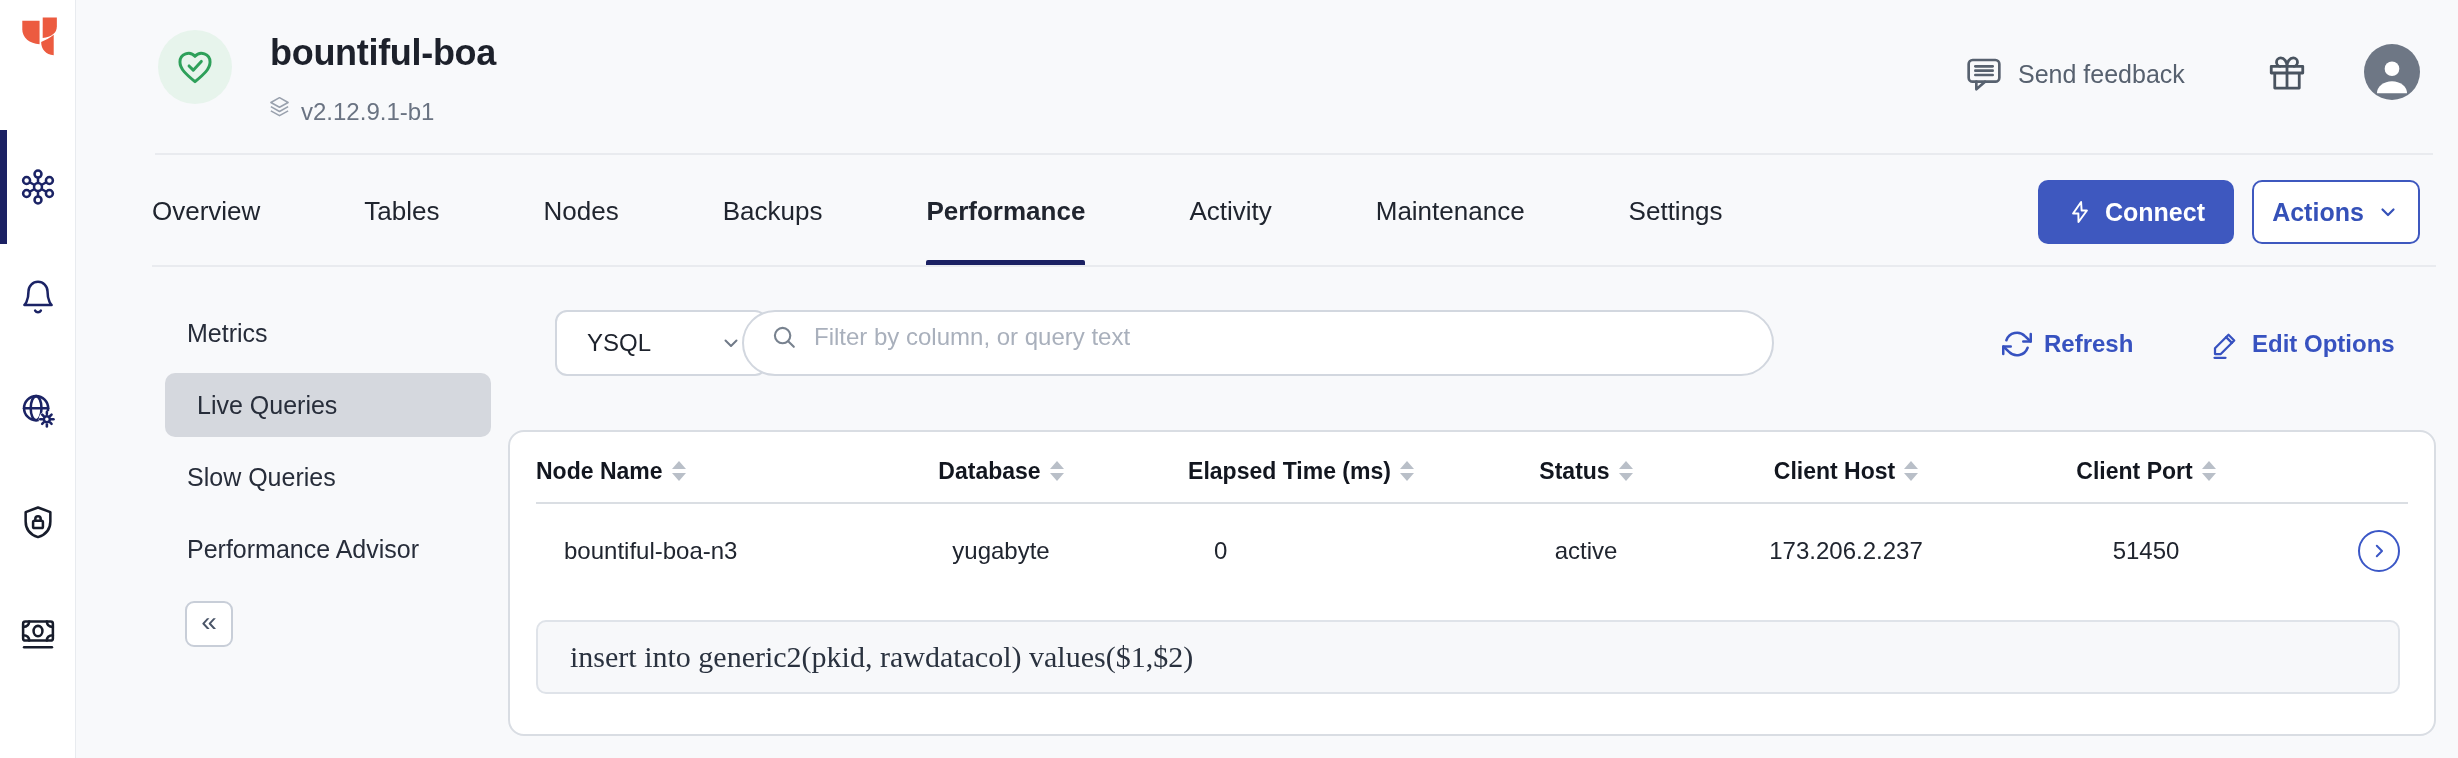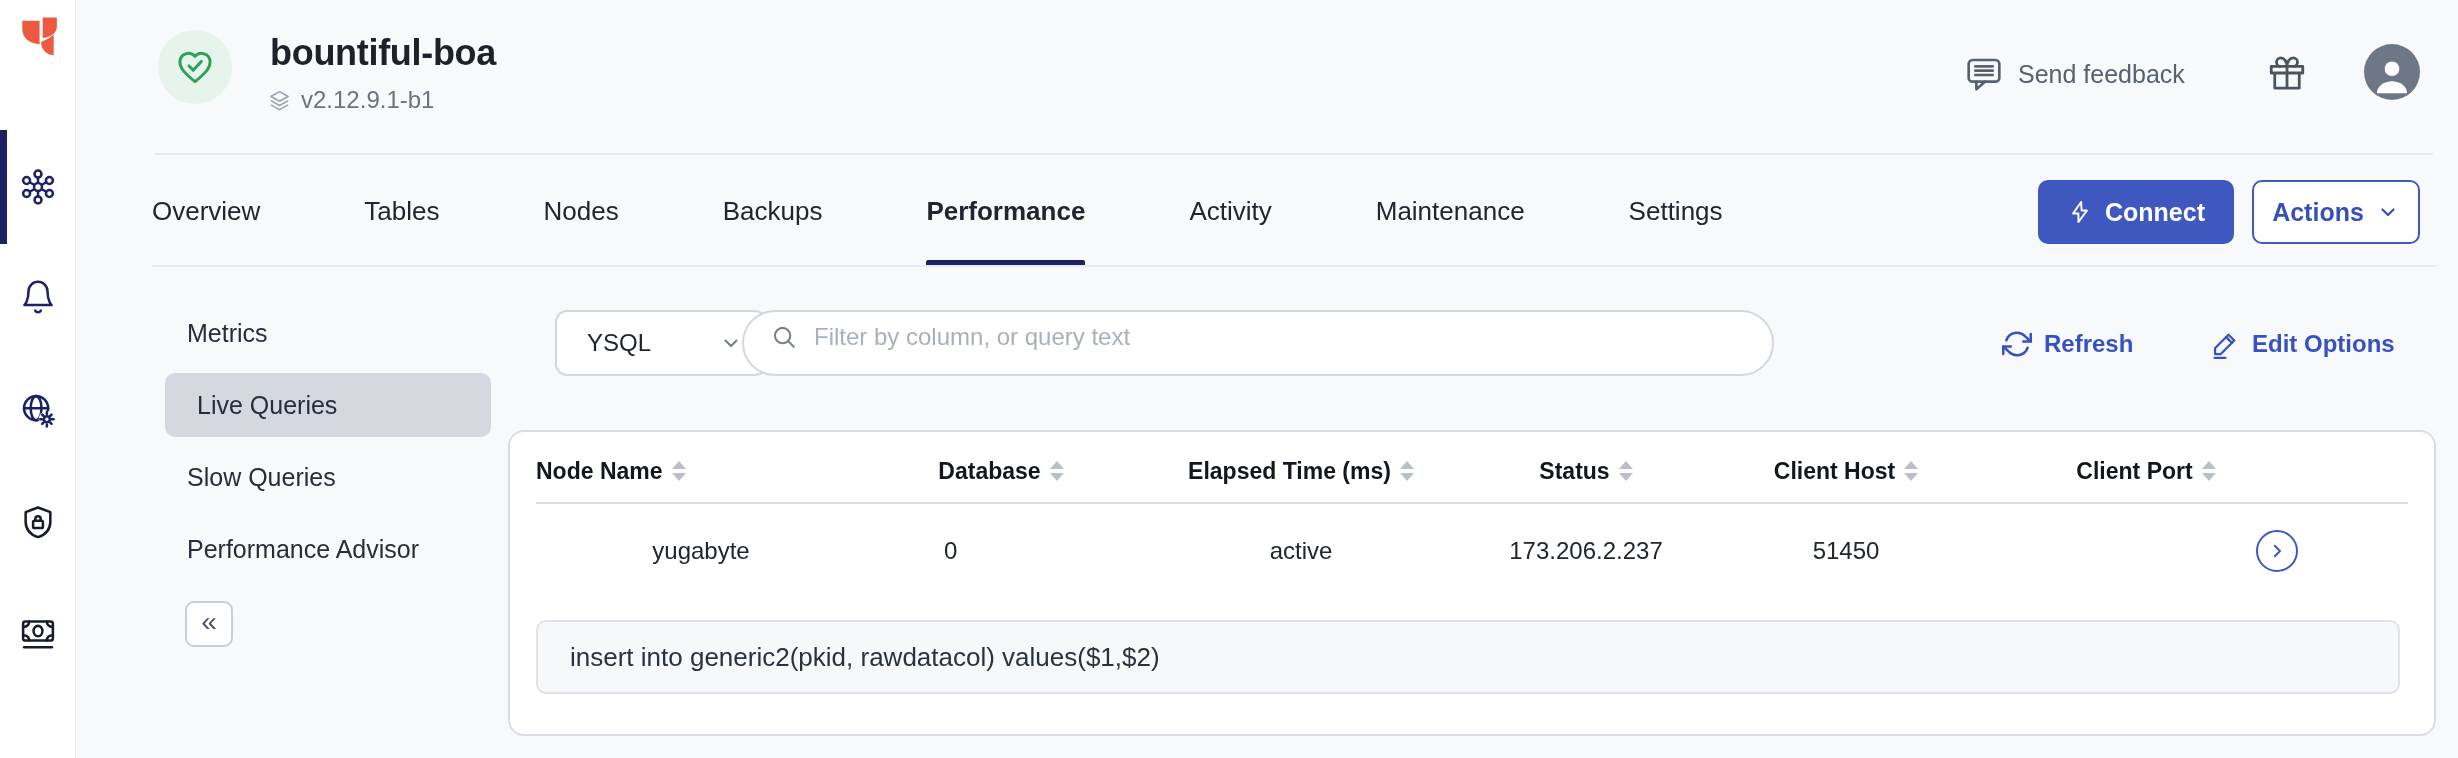--- a/index.html
+++ b/index.html
@@ -21,21 +21,21 @@
   .rail-active-bar { position: absolute; left: 0; top: 130px; width: 7px; height: 114px; background: #1b2163; }
   .rail-icon { position: absolute; left: 16px; width: 44px; height: 44px; display: flex; align-items: center; justify-content: center; cursor: pointer; }
   .rail-icon svg { width: 38px; height: 38px; }
 
   
   .health-badge { position: absolute; left: 158px; top: 30px; width: 74px; height: 74px; border-radius: 50%; background: #e7f4ec; display: flex; align-items: center; justify-content: center; }
   .health-badge svg { width: 42px; height: 42px; }
   .cluster-title { position: absolute; left: 270px; top: 32px; font-size: 36px; font-weight: 700; color: #1d212b; letter-spacing: -0.3px; }
   .version-row { position: absolute; left: 268px; top: 86px; display: flex; align-items: center; gap: 10px; color: #6a7382; }
   .version-row svg { width: 23px; height: 23px; }
-  .version-text { font-size: 24px; color: #6a7382; }
+  .version-text { font-size: 24px; color: #6a7382; margin-top: 12px; }
   .feedback { position: absolute; left: 1964px; top: 50px; height: 48px; display: flex; align-items: center; gap: 14px; cursor: pointer; }
   .feedback svg { width: 40px; height: 40px; }
   .feedback-label { font-size: 25px; color: #57616f; }
   .gift-btn { position: absolute; left: 2264px; top: 50px; width: 46px; height: 46px; display: flex; align-items: center; justify-content: center; cursor: pointer; }
   .gift-btn svg { width: 42px; height: 42px; }
   .avatar { position: absolute; left: 2364px; top: 44px; width: 56px; height: 56px; border-radius: 50%; background: #6e7785; overflow: hidden; cursor: pointer; display: flex; align-items: center; justify-content: center; }
   .avatar svg { width: 44px; height: 44px; margin-top: 6px; }
   .divider { position: absolute; height: 2px; background: #e9ebef; }
   #div-header { left: 155px; top: 153px; width: 2278px; }
   #div-tabs { left: 152px; top: 265px; width: 2284px; }
@@ -83,21 +83,21 @@
   .tri-up { width: 0; height: 0; border-left: 7px solid transparent; border-right: 7px solid transparent; border-bottom: 8px solid #b9bfc8; }
   .tri-down { width: 0; height: 0; border-left: 7px solid transparent; border-right: 7px solid transparent; border-top: 8px solid #b9bfc8; }
   .card-div { position: absolute; left: 26px; right: 26px; top: 70px; height: 2px; background: #dadee3; }
   .trow { top: 72px; height: 94px; cursor: pointer; }
   .td { font-size: 24px; color: #20252f; display: flex; justify-content: center; white-space: nowrap; }
   .td.left { justify-content: flex-start; padding-left: 28px; }
   .td.elapsed { justify-content: flex-start; padding-left: 78px; }
   .row-expand { justify-self: end; margin-right: 8px; width: 42px; height: 42px; border-radius: 50%; border: 2px solid #3b57c6; display: flex; align-items: center; justify-content: center; cursor: pointer; background: #ffffff; }
   .row-expand svg { width: 24px; height: 24px; }
   .query-box { position: absolute; left: 26px; right: 34px; top: 188px; height: 74px; background: #f7f8fa; border: 2px solid #dfe3e9; border-radius: 10px; display: flex; align-items: center; padding-left: 32px; }
-  .query-text { font-family: Liberation Sans, sans-serif; font-size: 26px; color: #2a323f; white-space: nowrap; }
+  .query-text { font-family: Liberation Serif, serif; font-size: 30px; color: #2a323f; white-space: nowrap; }
 </style>
 </head>
 <body>
 
 <div class="page">
 
   <div class="rail">
     <svg class="rail-logo" viewBox="0 0 56 60">
       <path d="M8 8 H30 V38 C17 37 8 30 8 19 Z" fill="#ec5b40"></path>
       <path d="M34 4 H52 V15 C52 24 45 28.5 34 30 Z" fill="#ec5b40"></path>
@@ -323,20 +323,21 @@
             <span class="tri-up"></span>
             <span class="tri-down"></span>
           </span>
       </div>
       <div></div>
     </div>
 
     <div class="card-div"></div>
 
     <div class="trow">
+      <div class="td left">bountiful-boa-n3</div>
       <div class="td">yugabyte</div>
       <div class="td elapsed">0</div>
       <div class="td">active</div>
       <div class="td">173.206.2.237</div>
       <div class="td">51450</div>
       <div class="row-expand">
         <svg viewBox="0 0 24 24" fill="none" stroke="#3b57c6" stroke-width="2" stroke-linecap="round" stroke-linejoin="round">
           <path d="M9.8 6.8 15 12l-5.2 5.2"></path>
         </svg>
       </div>

